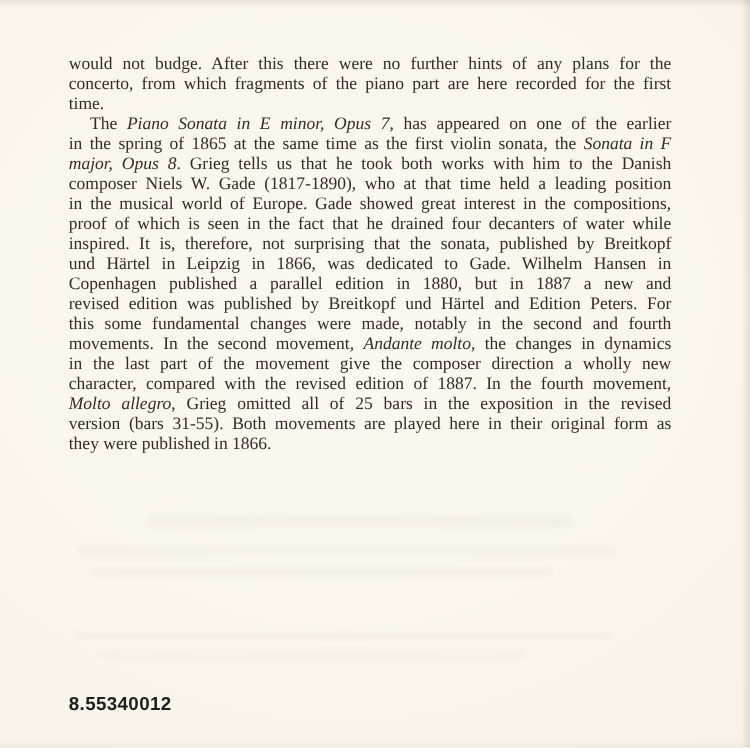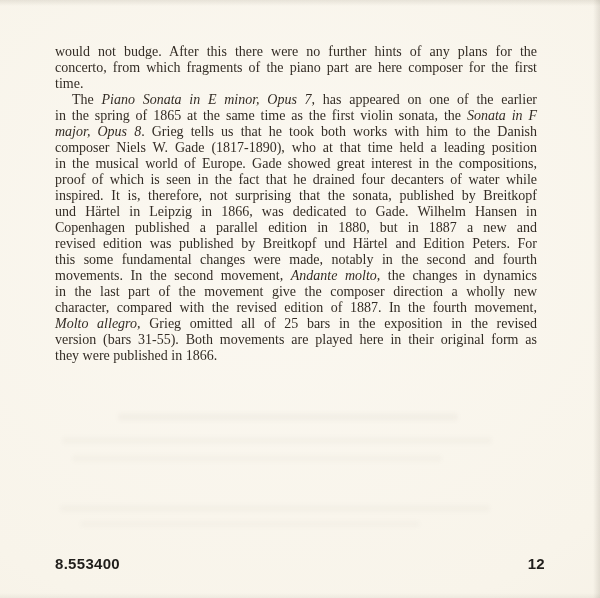--- a/index.html
+++ b/index.html
@@ -47,21 +47,21 @@
   }
   .line.para-end { text-align-last: left; }
   .line.indent  { text-indent: 17px; }
   .italic { font-style: italic; margin-top: 28px; }
   .footer {
     position: absolute;
     left: 55px;
     right: 55px;
     top: 555px;
     display: flex;
-    justify-content: space-between;
+    justify-content: flex-start;
     font-family: "Liberation Sans", "DejaVu Sans", sans-serif;
     font-weight: bold;
     font-size: 15px;
     color: #201e1b;
     letter-spacing: 0.3px;
   }
   
   .ghost {
     position: absolute;
     background: #877f6e;
@@ -84,21 +84,21 @@
   <div class="edge-bottom"></div>
 
   <div class="ghost g1"></div>
   <div class="ghost g2"></div>
   <div class="ghost g3"></div>
   <div class="ghost g4"></div>
   <div class="ghost g5"></div>
 
   <div class="text-block">
       <div class="line" style=""><span>would not budge. After this there were no further hints of any plans for the</span></div>
-      <div class="line" style=""><span>concerto, from which fragments of the piano part are here composer for the first</span></div>
+      <div class="line" style=""><span>concerto, from which fragments of the piano part are here recorded for the first</span></div>
       <div class="line para-end" style=""><span>time.</span></div>
       <div class="line indent" style=""><span>The </span><span class="italic">Piano Sonata in E minor, Opus 7</span><span>, has appeared on one of the earlier</span></div>
       <div class="line" style=""><span>in the spring of 1865 at the same time as the first violin sonata, the </span><span class="italic">Sonata in F</span></div>
       <div class="line" style=""><span class="italic">major, Opus 8</span><span>. Grieg tells us that he took both works with him to the Danish</span></div>
       <div class="line" style=""><span>composer Niels W. Gade (1817-1890), who at that time held a leading position</span></div>
       <div class="line" style=""><span>in the musical world of Europe. Gade showed great interest in the compositions,</span></div>
       <div class="line" style=""><span>proof of which is seen in the fact that he drained four decanters of water while</span></div>
       <div class="line" style=""><span>inspired. It is, therefore, not surprising that the sonata, published by Breitkopf</span></div>
       <div class="line" style=""><span>und Härtel in Leipzig in 1866, was dedicated to Gade. Wilhelm Hansen in</span></div>
       <div class="line" style=""><span>Copenhagen published a parallel edition in 1880, but in 1887 a new and</span></div>

